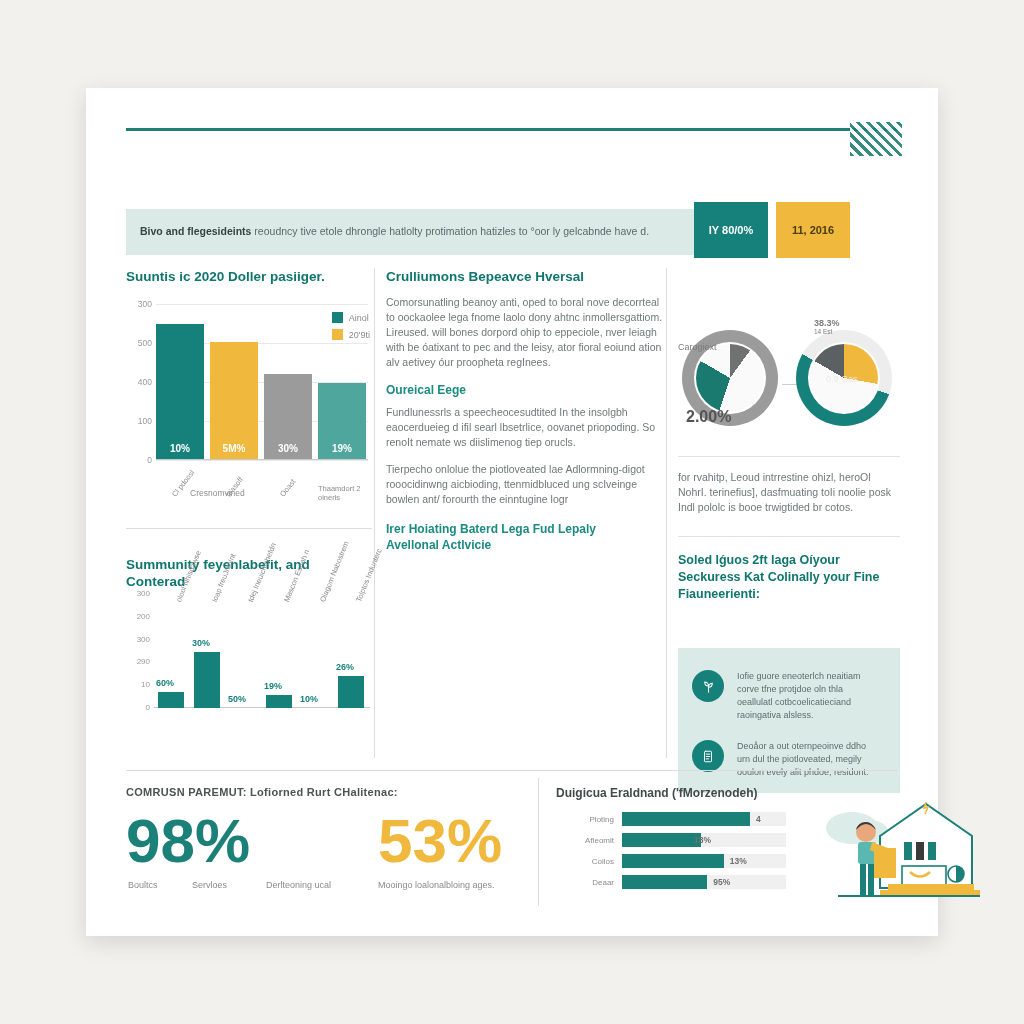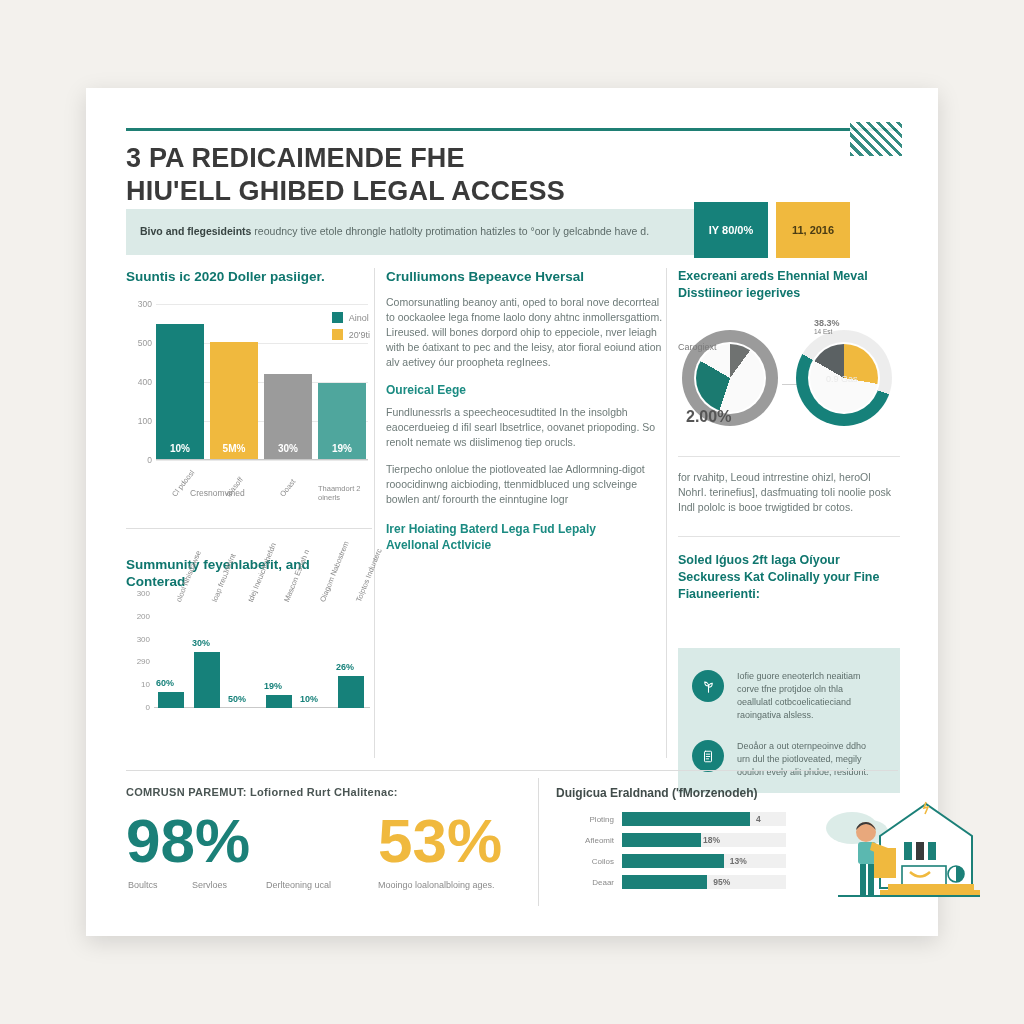--- a/index.html
+++ b/index.html
@@ -138,24 +138,20 @@
 </style>
 </head>
 <body>
 
 <div class="canvas">
  <div class="poster">
 
   <div class="hdr-rule"></div>
   <div class="hatch"></div>
 
-  <div class="title">
-    <span>3 PA REDICAIMENDE FHE</span>
-    <span>HIU'ELL GHIBED LEGAL ACCESS</span>
-  </div>
 
   <div class="subbar">
     <div class="subbar-txt">
       <b>Bivo and flegesideints</b><span> reoudncy tive etole dhrongle hatlolty protimation hatizles to °oor ly gelcabnde have d.</span>
     </div>
   </div>
   <div class="kpi-pill kpi-a">IY 80/0%</div>
   <div class="kpi-pill kpi-b">11, 2016</div>
 
   <div class="vdiv vdiv-1"></div>
@@ -250,24 +246,20 @@
     <ul class="bl" id="mbul1"></ul>
     <p class="body-t">Tierpecho onlolue the piotloveated lae Adlormning-digot rooocidinwng aicbioding, ttenmidbluced ung scIveinge bowlen ant/ forourth the einntugine logr</p>
     <div class="lede" style="margin-top:14px">
       <span>Irer Hoiating Baterd Lega Fud Lepaly</span><br>
       <span>Avellonal Actlvicie</span>
     </div>
     <ul class="bl bl2" id="mbul2"></ul>
   </div>
 
   <div class="col col-r">
-    <div class="sec-h sm">
-      <span>Execreani areds Ehennial Meval</span><br>
-      <span>Disstiineor iegerives</span>
-    </div>
 
     <div class="donuts">
 
       <div class="dn" style="left:4px;top:8px;background:#9b9b9b">
         <div class="dn-in"></div>
         <div class="dn-pie" style="background:conic-gradient(#fafafa 0deg 0deg,#6f7271 0deg 36deg,#fafafa 36deg 198deg,#1b7a70 198deg 300deg,#fafafa 300deg 360deg)"></div>
       </div>
       <div class="dn-lab" style="left:0px;top:20px">Carogiext</div>
       <div class="dn-big" style="left:8px;top:86px">2.00%</div>
 
@@ -338,21 +330,21 @@
             <div class="hb-track" style="background: rgb(240, 240, 240);">
               <div class="hb-fill" style="width: 127.92px; background: rgb(27, 128, 120);"></div>
             </div>
             <div class="hb-val" style="left: 199.92px;">4</div>
           </div>
           <div class="hb-row">
             <div class="hb-lab">Afleomit</div>
             <div class="hb-track" style="background: rgb(240, 240, 240);">
               <div class="hb-fill" style="width: 78.72px; background: rgb(27, 128, 120);"></div>
             </div>
-            <div class="hb-val" style="left: 147px; text-align: right;">18%</div>
+            <div class="hb-val" style="left: 138px; text-align: right;">18%</div>
           </div>
           <div class="hb-row">
             <div class="hb-lab">Coilos</div>
             <div class="hb-track" style="background: rgb(240, 240, 240);">
               <div class="hb-fill" style="width: 101.68px; background: rgb(27, 128, 120);"></div>
             </div>
             <div class="hb-val" style="left: 173.68px;">13%</div>
           </div>
           <div class="hb-row">
             <div class="hb-lab">Deaar</div>

